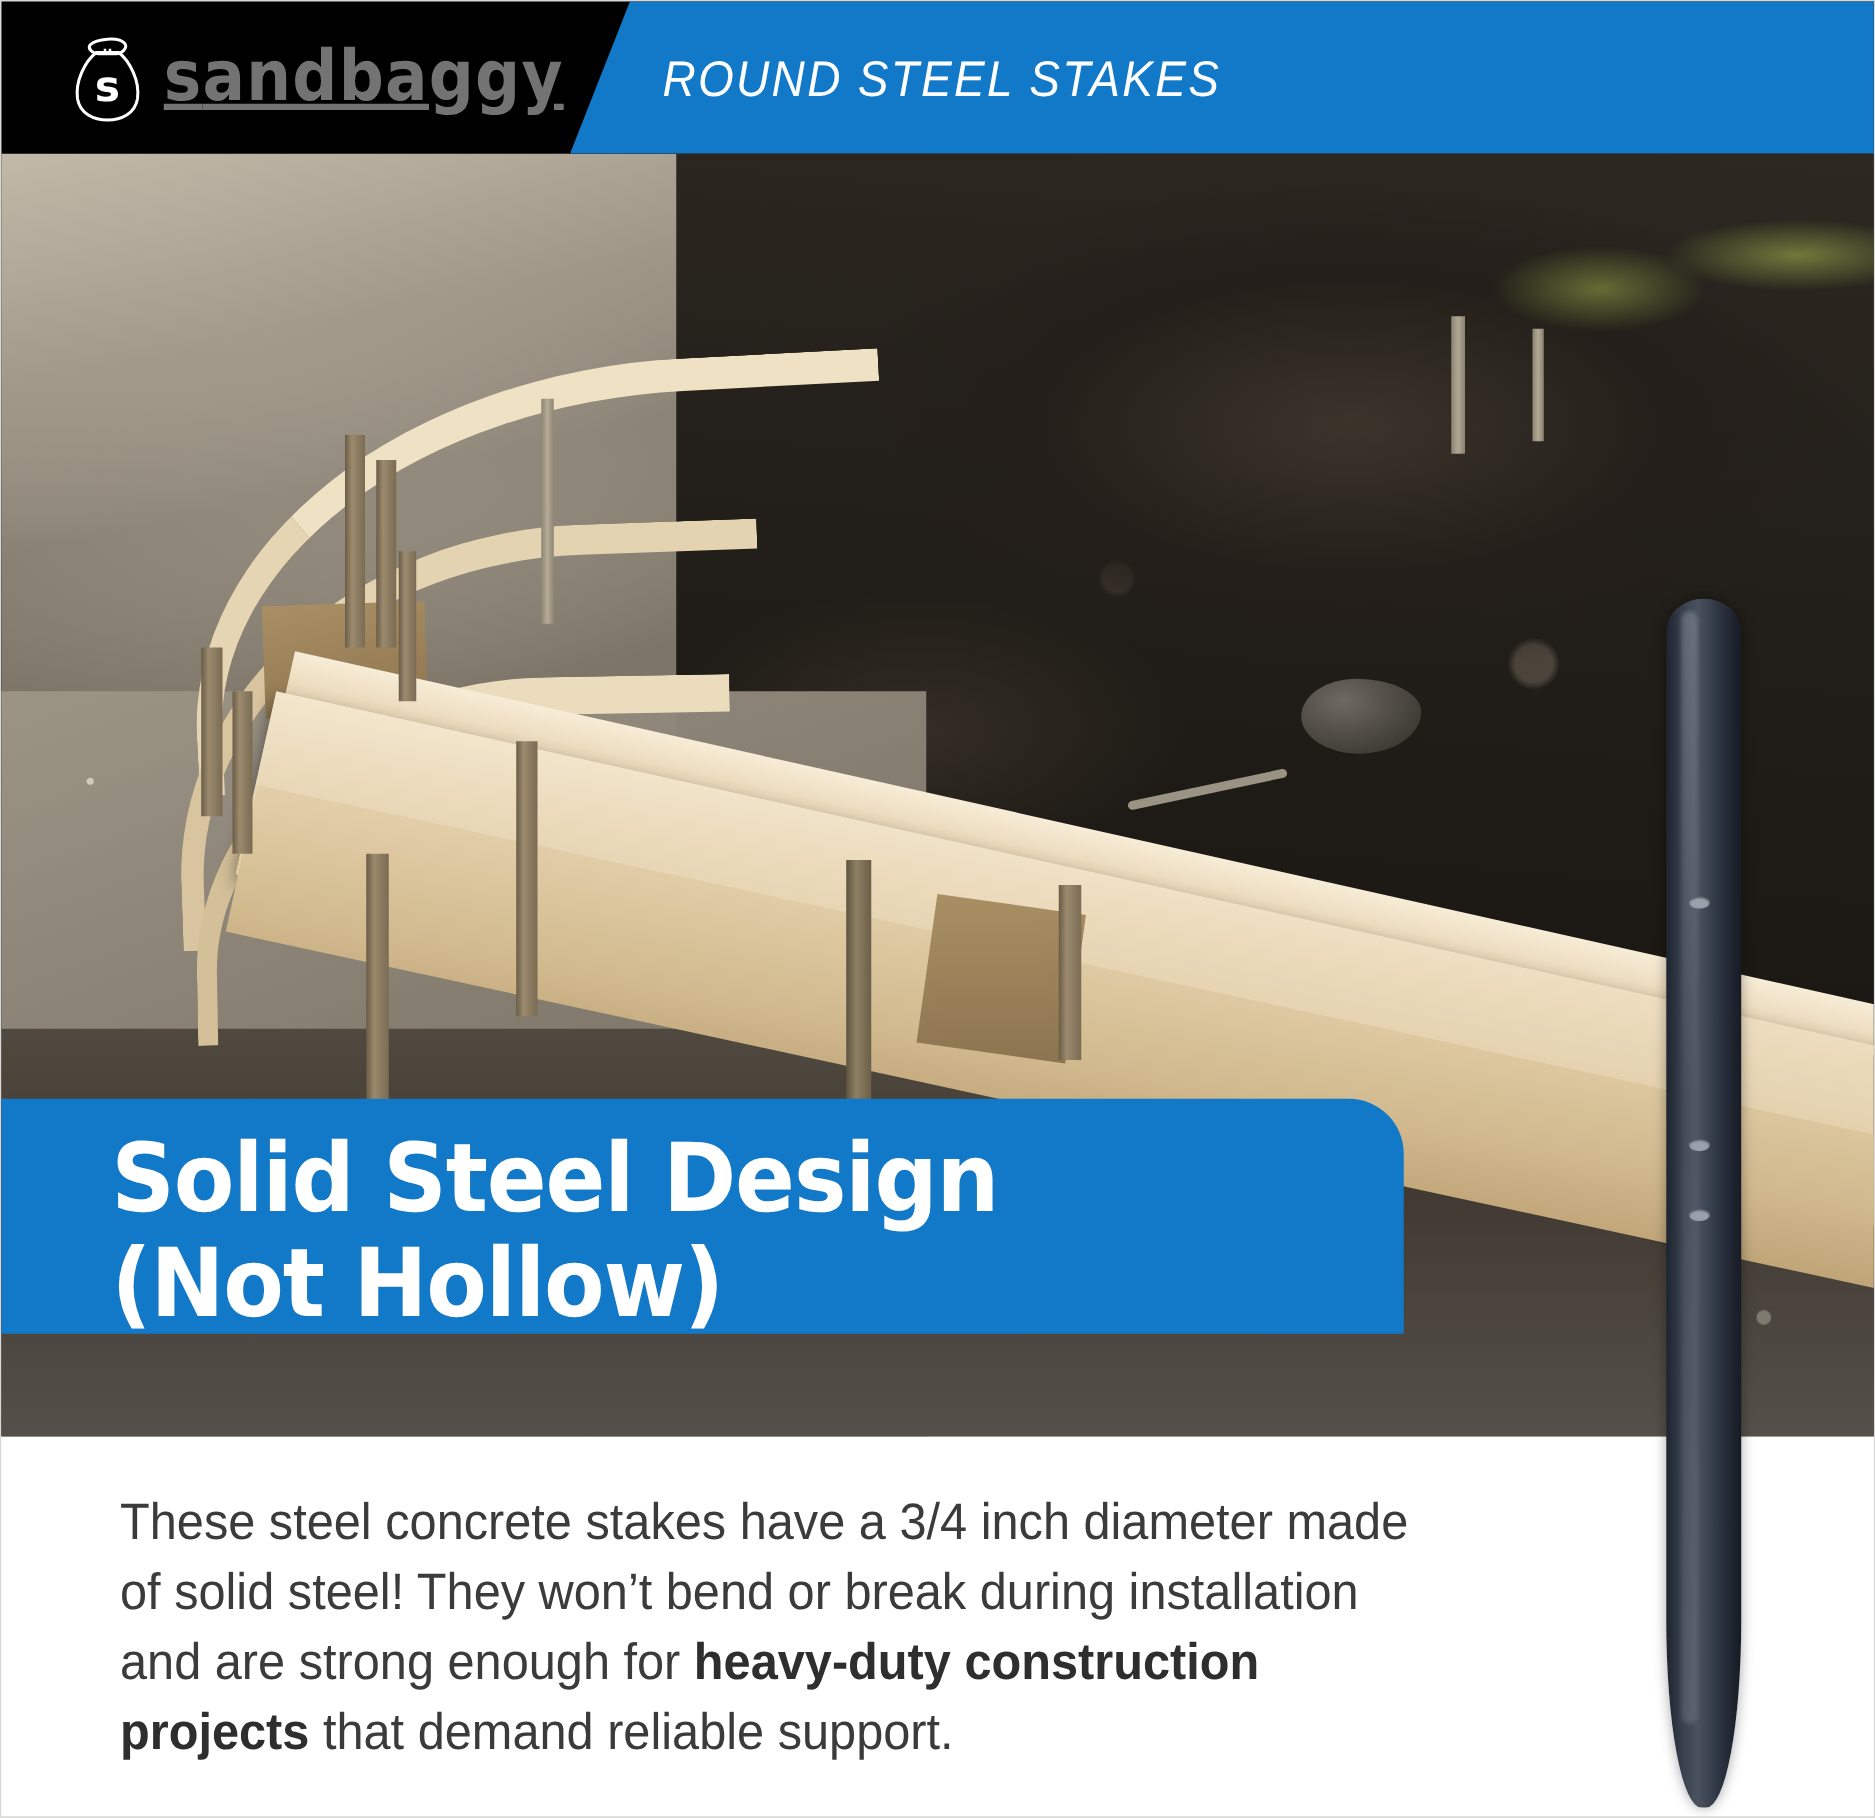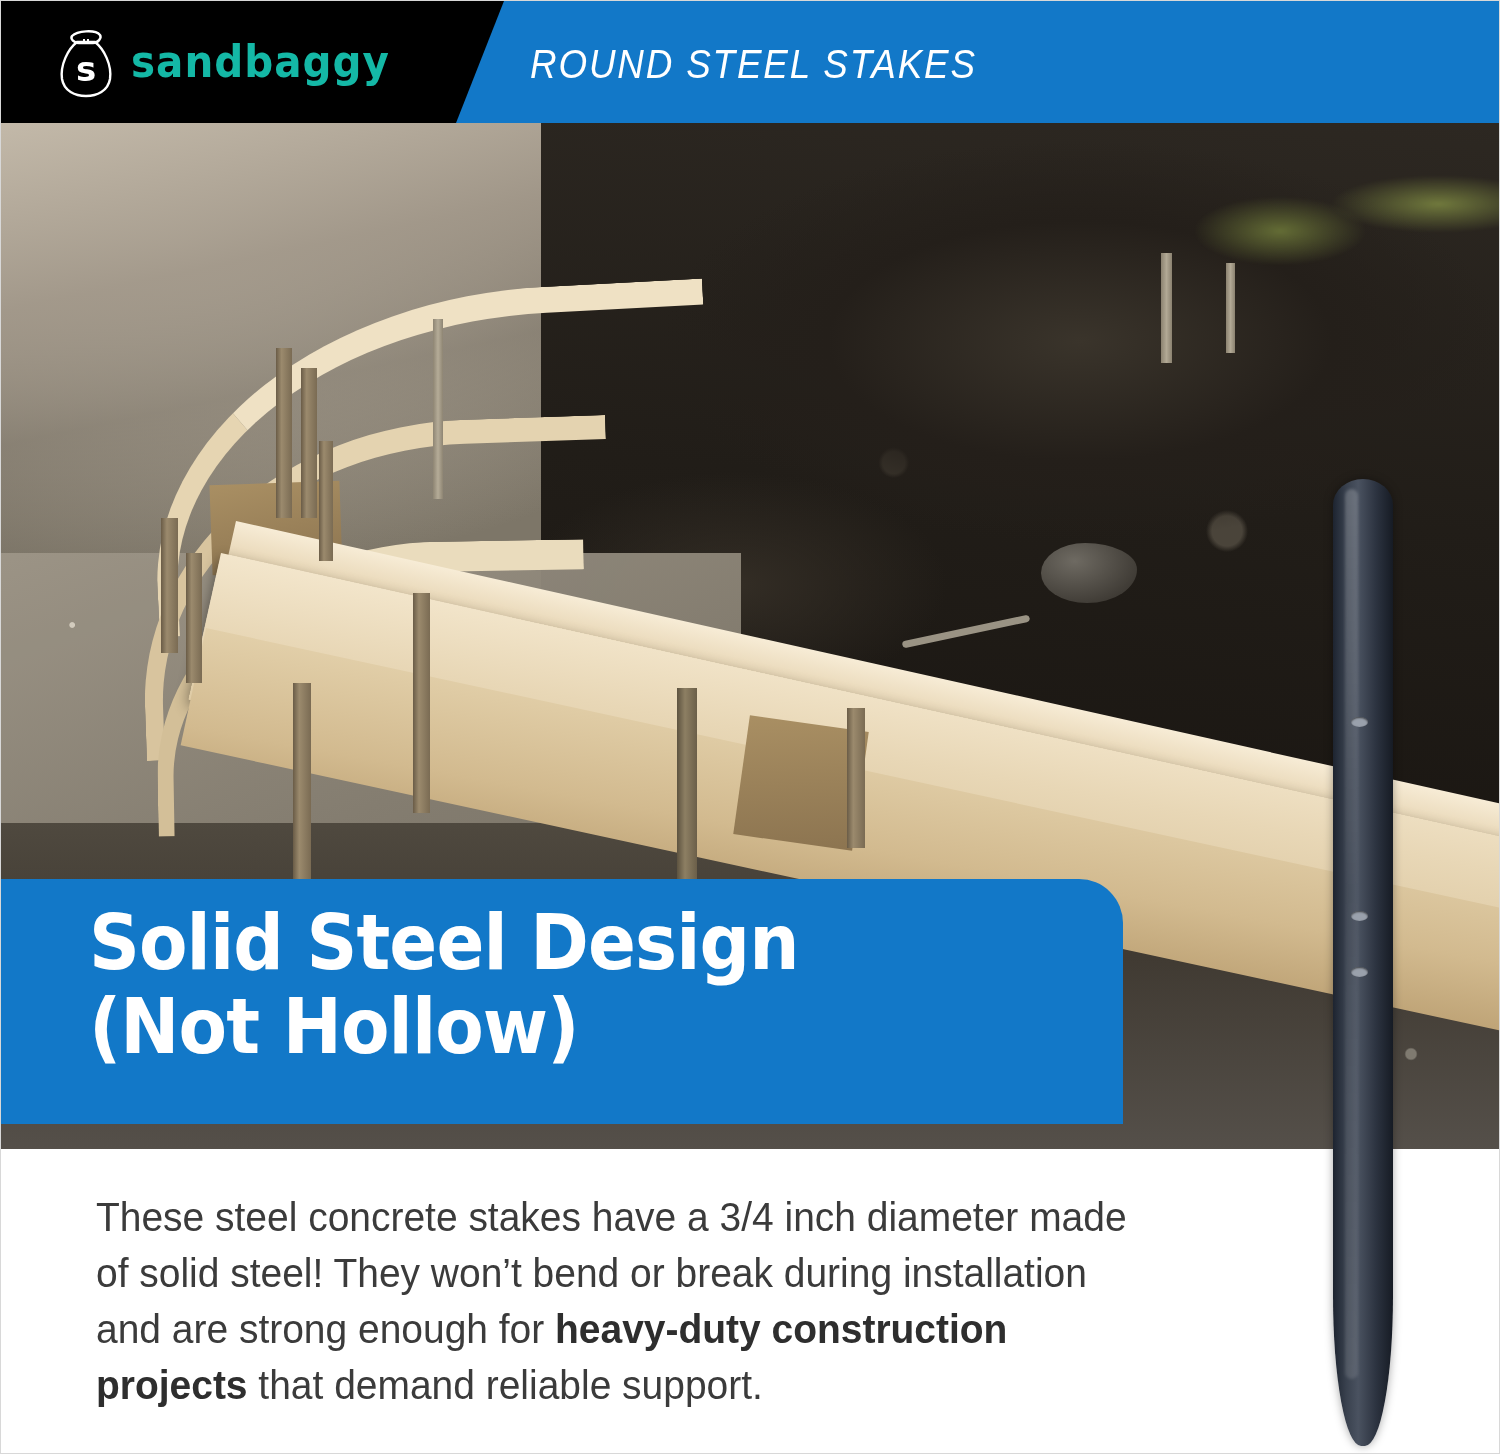--- a/index.html
+++ b/index.html
@@ -14,23 +14,23 @@
 
   
   .header { position:absolute; left:0; top:0; width:1500px; height:122px; background:#000; overflow:hidden; z-index:10;}
   .header-blue {
     position:absolute; left:0; top:0; width:1500px; height:122px; background:#1278c8;
     clip-path: polygon(503px 0, 1500px 0, 1500px 122px, 455px 122px);
   }
   .logo-wrap { position:absolute; left:54px; top:24px; display:flex; align-items:center; gap:14px; height:74px; }
   .bag-icon { width:62px; height:74px; position:relative; flex:none; }
   .brand-name {
-    color:#14b8a6; font-family:"DejaVu Sans", sans-serif; font-weight:bold;
-    font-size:45px; letter-spacing:1px; line-height:74px;
-    text-transform:lowercase; font-stretch:condensed;
+    color:#737373; font-family:"DejaVu Sans", sans-serif; font-weight:bold;
+    font-size:56px; letter-spacing:1px; line-height:74px;
+    text-transform:lowercase; font-stretch:condensed;text-decoration:underline;
   }
   .brand-name::first-letter { text-transform:lowercase; }
   .header-tagline {
     position:absolute; left:529px; top:40px; height:46px;
     color:#ffffff; font-family:"Liberation Sans", sans-serif;
     font-style:italic; font-weight:normal; font-size:40px; letter-spacing:2.0px;
     line-height:46px; white-space:nowrap;
     transform:scaleX(0.92); transform-origin:left center;
   }
 
@@ -158,21 +158,21 @@
     background:#9aa1ac; box-shadow:inset 0 1px 2px rgba(0,0,0,.6);
   }
   .product-stake .sheen {
     position:absolute; left:12px; top:10px; width:13px; height:92%;
     background:linear-gradient(180deg, rgba(255,255,255,.20), rgba(255,255,255,.05) 45%, rgba(255,255,255,.12));
     border-radius:8px; filter:blur(1.5px);
   }
 
   
   .blue-panel {
-    position:absolute; left:0; top:878px; width:1122px; height:245px;
+    position:absolute; left:0; top:878px; width:1122px; height:188px;
     background:#1278c8; border-radius:0 44px 0 0; z-index:25;
   }
   .headline {
     position:absolute; left:88px; top:22px; width:1000px;
     color:#ffffff; font-family:"DejaVu Sans", sans-serif; font-weight:bold;
     font-size:76px; line-height:84px; letter-spacing:-1px;
     transform:scaleX(0.93); transform-origin:left top;
   }
   .headline .l2 { display:block; }
 

